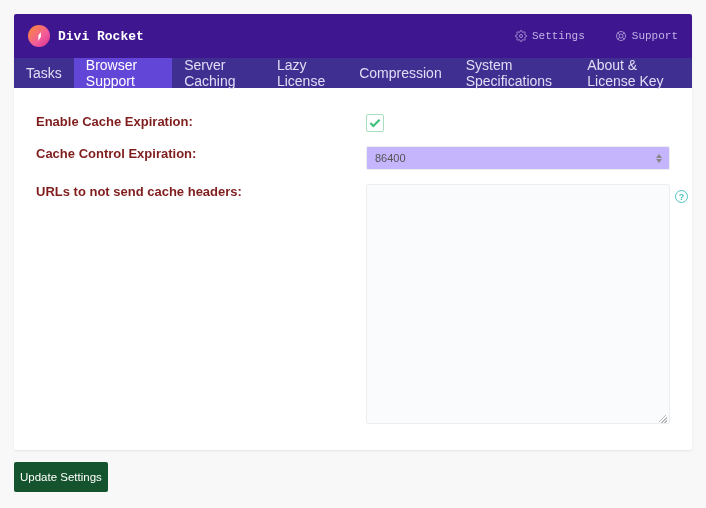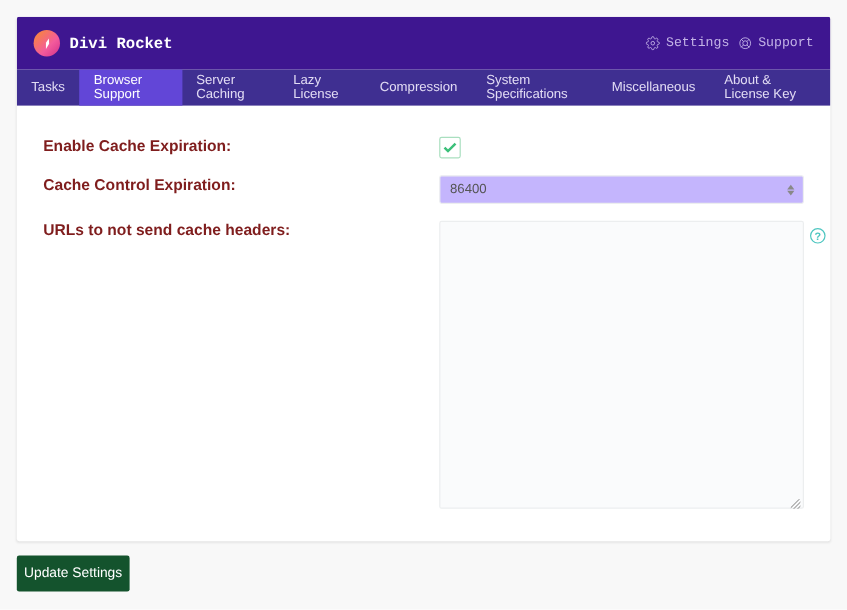--- a/index.html
+++ b/index.html
@@ -32,36 +32,36 @@
     }
     .hdr-left{display:flex;align-items:center;gap:8px;}
     .logo {
       width:22px;height:22px;border-radius:50%;
       background:linear-gradient(135deg,#f98d2c 0%,#f35b9c 60%,#d2308a 100%);
       position:relative;
       display:flex;align-items:center;justify-content:center;
     }
     .logo svg{width:11px;height:11px;fill:#fff;transform:rotate(15deg);}
     .app-title{color:#fff;font-size:13px;font-weight:600;}
-    .hdr-right{display:flex;align-items:center;gap:7px;}
+    .hdr-right{display:flex;align-items:center;gap:30px;}
     .hdr-link{
       display:flex;align-items:center;gap:5px;color:#c3b3e6;font-size:11px;
       cursor:pointer;
     }
     .hdr-link svg{width:12px;height:12px;stroke:#c3b3e6;fill:none;stroke-width:1.5;}
     
     .tabs{
       background:#3f2f91;
       display:flex;
       align-items:stretch;
       height:30px;
     }
     .tab{
       display:flex;align-items:center;padding:0 12px;
-      font-size:11px;color:#e2dcf4;cursor:pointer;
+      font-size:14px;color:#e2dcf4;cursor:pointer;
     }
     .tab.active{background:#6246d7;color:#fff;}
     
     .form{padding:26px 22px 22px 22px; min-height:335px;}
     .row{display:flex;align-items:flex-start;margin-bottom:14px;}
     .row .label{
       width:330px;font-size:13px;font-weight:700;color:#7f1d1d;
       padding-top:0px;
     }
     .row .ctrl{flex:1;position:relative;}
@@ -147,21 +147,20 @@
       </div>
     </div>
 
     <div class="tabs">
       <div class="tab">Tasks</div>
       <div class="tab active">Browser Support</div>
       <div class="tab">Server Caching</div>
       <div class="tab">Lazy License</div>
       <div class="tab">Compression</div>
       <div class="tab">System Specifications</div>
-      <div class="tab">Miscellaneous</div>
       <div class="tab">About &amp; License Key</div>
     </div>
 
     <div class="form">
 
       <div class="row">
         <div class="label">Enable Cache Expiration:</div>
         <div class="ctrl">
           <div class="chk">
             <svg viewBox="0 0 14 12">

